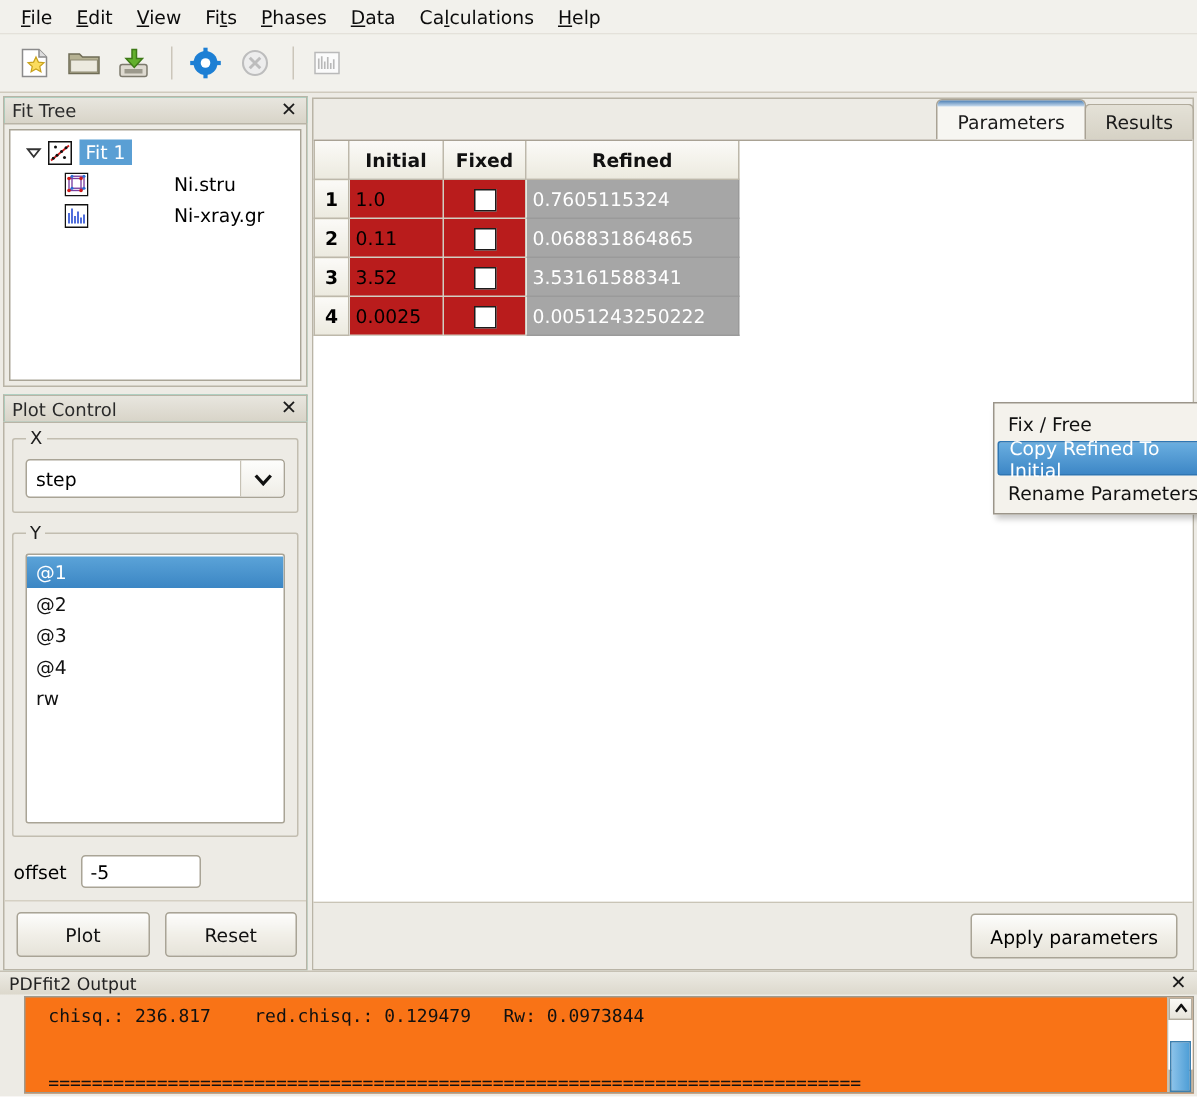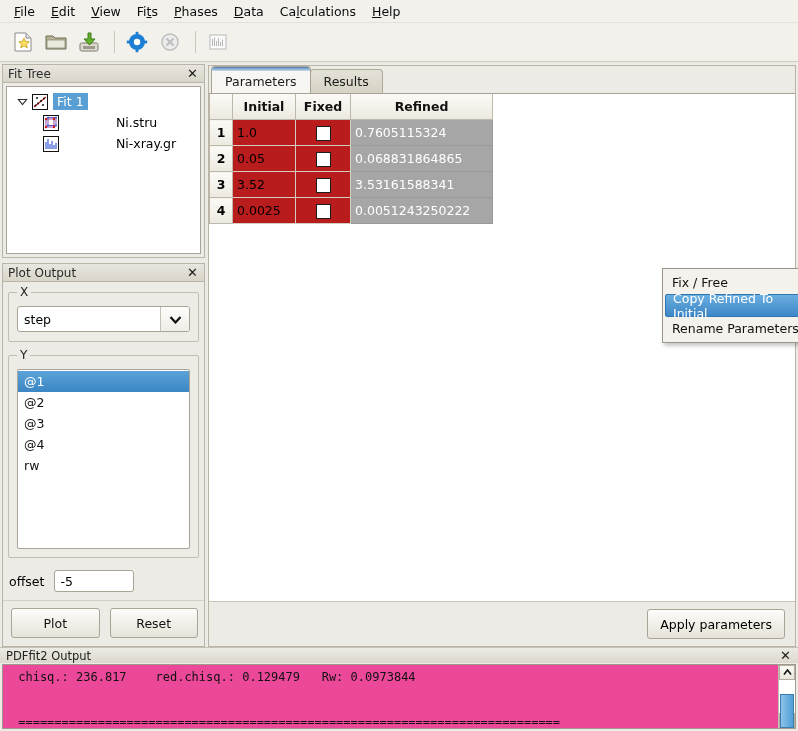--- a/index.html
+++ b/index.html
@@ -272,20 +272,21 @@
     background: #edebe5;
     box-sizing: border-box;
     margin-top: 1px;
   }
   .tabs {
     display: flex;
     align-items: flex-end;
     height: 27px;
     padding-left: 2px;
     flex: none;
+    justify-content: flex-end;
   }
   .tab {
     height: 24px;
     display: flex; align-items: center;
     padding: 0 13px;
     font-size: 12.5px;
     border: 1px solid #b1ab9c;
     border-bottom: none;
     border-radius: 4px 4px 0 0;
     background: linear-gradient(to bottom,#e4e1d7 0%, #d6d2c5 100%);
@@ -439,23 +440,23 @@
     font-size: 11.5px;
     color: #222;
     background: linear-gradient(to bottom,#eceae3 0%, #dcd8cc 100%);
     border-top: 1px solid #c6c1b4;
     box-sizing: border-box;
   }
   .out-title .t { flex: 1 1 auto; }
   .out-body {
     flex: 1 1 auto;
     display: flex;
-    background: #ec4899;
+    background: #f97316;
     border: 1px solid #9f9a8d;
-    margin: 1px 2px 2px 2px;
+    margin: 1px 2px 2px 16px;
     min-height: 0;
     box-sizing: border-box;
   }
   .out-text {
     flex: 1 1 auto;
     font-family: "DejaVu Sans Mono", "Liberation Mono", monospace;
     font-size: 12px;
     line-height: 15px;
     padding: 5px 0 0 8px;
     white-space: pre;
@@ -640,21 +641,21 @@
               </span>
               <span class="tree-label">Ni-xray.gr</span>
             </div>
 
           </div>
         </div>
       </div>
 
       <div class="dock plot-panel">
         <div class="dock-title">
-          <span class="t">Plot Output</span>
+          <span class="t">Plot Control</span>
           <span class="dock-close">✕</span>
         </div>
         <div class="dock-body">
           <div class="pc-inner">
 
             <fieldset class="grp">
               <legend>X</legend>
               <div class="combo">
                 <span class="val">step</span>
                 <span class="arrow">
@@ -716,21 +717,21 @@
           </thead>
           <tbody>
             <tr>
               <td class="rowhdr">1</td>
               <td>1.0</td>
               <td class="fixedcell"><span class="chkbox"></span></td>
               <td class="refined">0.7605115324</td>
             </tr>
             <tr>
               <td class="rowhdr">2</td>
-              <td>0.05</td>
+              <td>0.11</td>
               <td class="fixedcell"><span class="chkbox"></span></td>
               <td class="refined">0.068831864865</td>
             </tr>
             <tr>
               <td class="rowhdr">3</td>
               <td>3.52</td>
               <td class="fixedcell"><span class="chkbox"></span></td>
               <td class="refined">3.53161588341</td>
             </tr>
             <tr>

